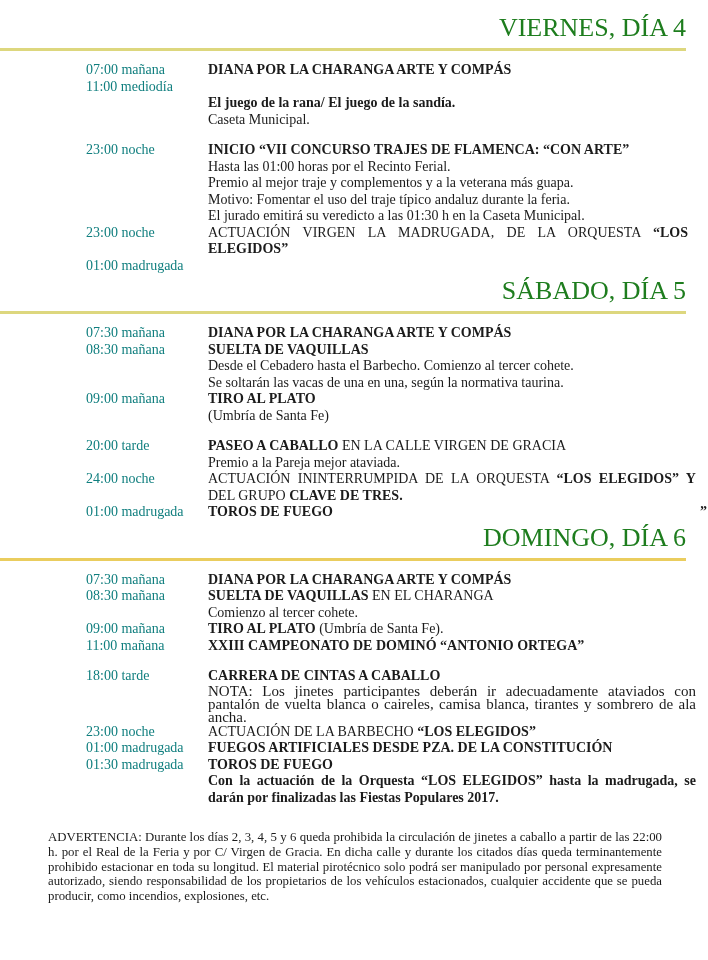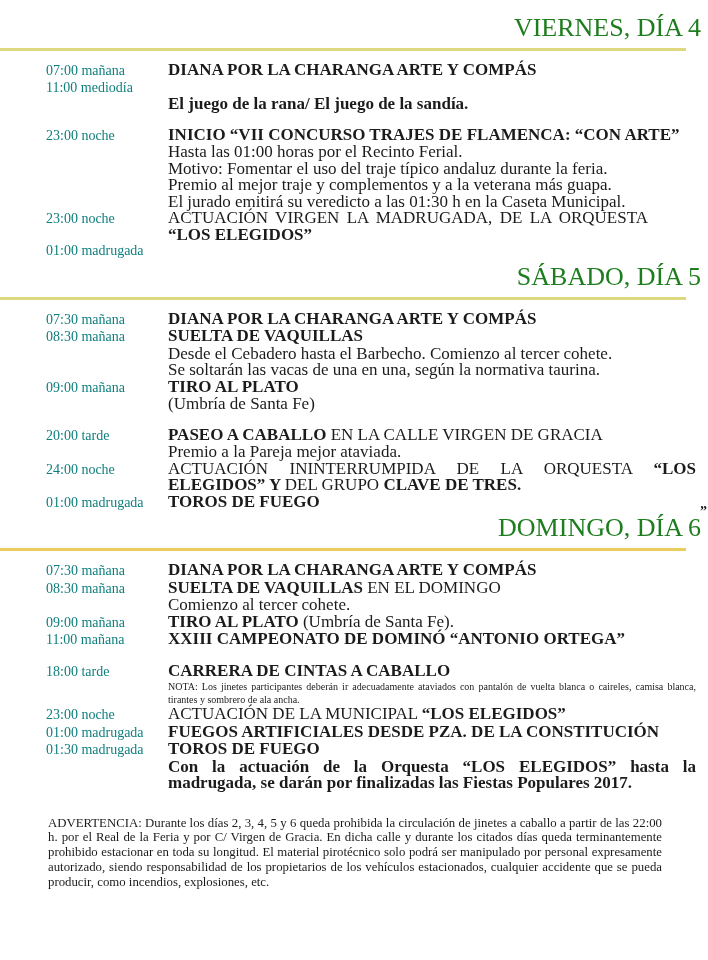--- a/index.html
+++ b/index.html
@@ -10,39 +10,39 @@
     color:var(--text, #1b1b1b);
     position:relative;
   }
   .page { position:relative; width:708px; height:960px; }
   .schedule { padding-top:14px; }
   .day + .day { margin-top:3px; }
   .section-title {
     text-align:right;
     font-size:26px; line-height:28px;
     color:var(--green, #1e7d1e);
-    padding-right:7px;
+    padding-right:22px;
     white-space:nowrap;
   }
   .rule { height:3px; margin:6px 22px 11px 0; }
   .row { display:flex; align-items:baseline; }
   .row.gap { margin-top:14px; }
   .time {
-    flex:0 0 122px; margin-left:46px;
+    flex:0 0 122px; margin-left:86px;
     color:var(--teal, #0f7e7e);
     font-size:14px; line-height:16.5px;
     white-space:nowrap;
   }
   .content {
     flex:1; margin-right:12px;
-    font-size:17px; line-height:16.5px;
+    font-size:14px; line-height:16.5px;
   }
   .row.justify .content { text-align:justify; }
   .row.narrow .content { max-width:480px; }
-  .row.small .content { font-size:10px; line-height:13px; }
+  .row.small .content { font-size:15px; line-height:13px; }
   b { font-weight:bold; }
   .footer {
     margin:24px 46px 0 48px;
     font-size:12.8px; line-height:14.8px;
     text-align:justify;
   }
   .stray {
     position:absolute; top:505px; right:1px;
     font-weight:bold; font-size:14px; line-height:14px;
   }
@@ -59,35 +59,39 @@
           <div class="time">07:00 mañana</div>
           <div class="content"><b>DIANA POR LA CHARANGA ARTE Y COMPÁS</b></div>
         </div>
         <div class="row">
           <div class="time">11:00 mediodía</div>
         </div>
         <div class="row">
           <div class="time"></div>
           <div class="content"><b>El juego de la rana/ El juego de la sandía.</b></div>
         </div>
+        <div class="row">
+          <div class="time"></div>
+          <div class="content"><span>Caseta Municipal.</span></div>
+        </div>
         <div class="row gap">
           <div class="time">23:00 noche</div>
           <div class="content"><b>INICIO “VII CONCURSO TRAJES DE FLAMENCA: “CON ARTE”</b></div>
         </div>
         <div class="row">
           <div class="time"></div>
           <div class="content"><span>Hasta las 01:00 horas por el Recinto Ferial.</span></div>
         </div>
         <div class="row">
           <div class="time"></div>
-          <div class="content"><span>Motivo: Fomentar el uso del traje típico andaluz durante la feria.</span></div>
+          <div class="content"><span>Premio al mejor traje y complementos y a la veterana más guapa.</span></div>
         </div>
         <div class="row">
           <div class="time"></div>
-          <div class="content"><span>Premio al mejor traje y complementos y a la veterana más guapa.</span></div>
+          <div class="content"><span>Motivo: Fomentar el uso del traje típico andaluz durante la feria.</span></div>
         </div>
         <div class="row">
           <div class="time"></div>
           <div class="content"><span>El jurado emitirá su veredicto a las 01:30 h en la Caseta Municipal.</span></div>
         </div>
         <div class="row justify narrow">
           <div class="time">23:00 noche</div>
           <div class="content"><span>ACTUACIÓN VIRGEN LA MADRUGADA, DE LA ORQUESTA </span><b>“LOS ELEGIDOS”</b></div>
         </div>
         <div class="row justify">
@@ -140,21 +144,21 @@
       </section>
       <section class="day">
         <div class="section-title">DOMINGO, DÍA 6</div>
         <div class="rule" style="background: rgb(234, 205, 94);"></div>
         <div class="row">
           <div class="time">07:30 mañana</div>
           <div class="content"><b>DIANA POR LA CHARANGA ARTE Y COMPÁS</b></div>
         </div>
         <div class="row">
           <div class="time">08:30 mañana</div>
-          <div class="content"><b>SUELTA DE VAQUILLAS</b><span> EN EL DOMINGO</span></div>
+          <div class="content"><b>SUELTA DE VAQUILLAS</b><span> EN EL CHARANGA</span></div>
         </div>
         <div class="row">
           <div class="time"></div>
           <div class="content"><span>Comienzo al tercer cohete.</span></div>
         </div>
         <div class="row">
           <div class="time">09:00 mañana</div>
           <div class="content"><b>TIRO AL PLATO</b><span> (Umbría de Santa Fe).</span></div>
         </div>
         <div class="row">
@@ -164,21 +168,21 @@
         <div class="row gap">
           <div class="time">18:00 tarde</div>
           <div class="content"><b>CARRERA DE CINTAS A CABALLO</b></div>
         </div>
         <div class="row justify small">
           <div class="time"></div>
           <div class="content"><span>NOTA: Los jinetes participantes deberán ir adecuadamente ataviados con pantalón de vuelta blanca o caireles, camisa blanca, tirantes y sombrero de ala ancha.</span></div>
         </div>
         <div class="row">
           <div class="time">23:00 noche</div>
-          <div class="content"><span>ACTUACIÓN DE LA MUNICIPAL </span><b>“LOS ELEGIDOS”</b></div>
+          <div class="content"><span>ACTUACIÓN DE LA BARBECHO </span><b>“LOS ELEGIDOS”</b></div>
         </div>
         <div class="row">
           <div class="time">01:00 madrugada</div>
           <div class="content"><b>FUEGOS ARTIFICIALES DESDE PZA. DE LA CONSTITUCIÓN</b></div>
         </div>
         <div class="row">
           <div class="time">01:30 madrugada</div>
           <div class="content"><b>TOROS DE FUEGO</b></div>
         </div>
         <div class="row justify">

